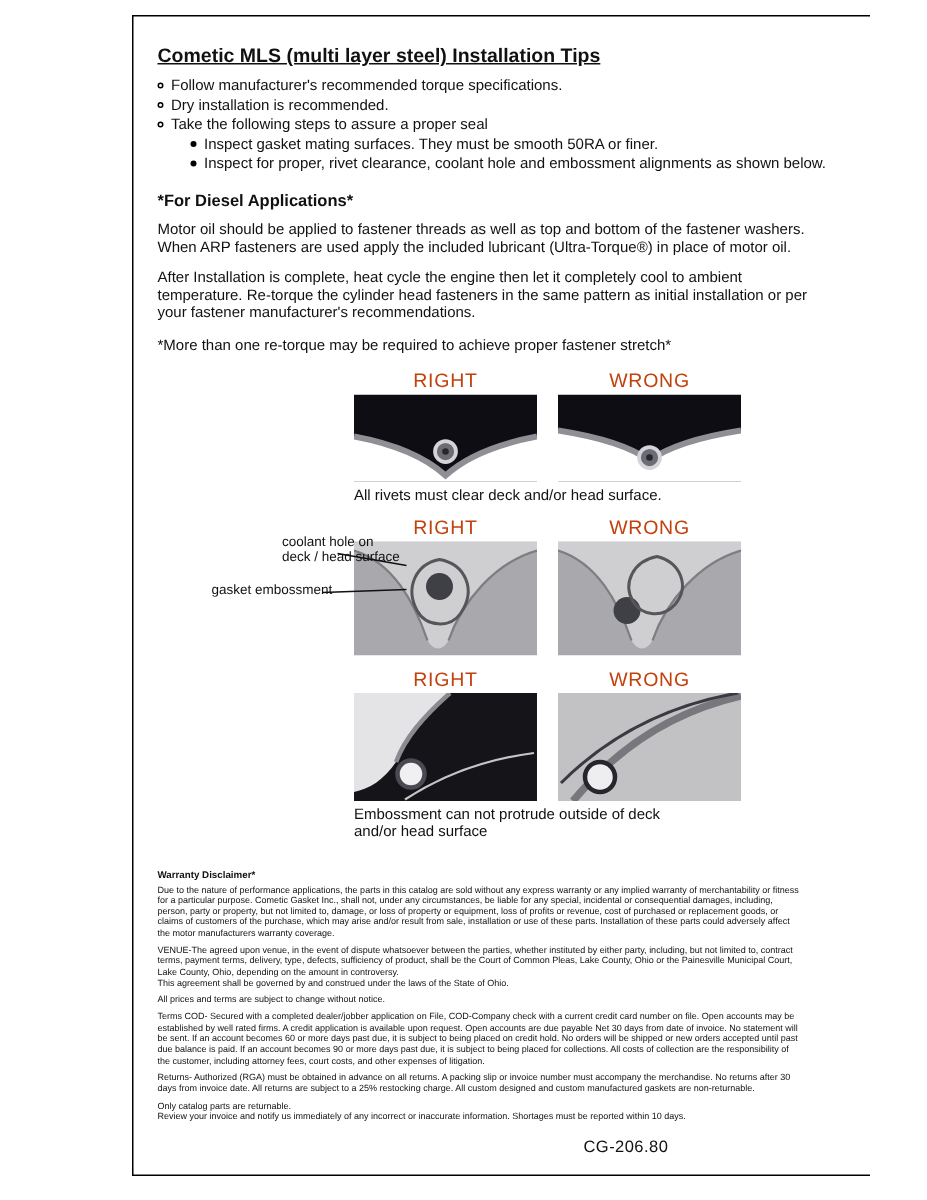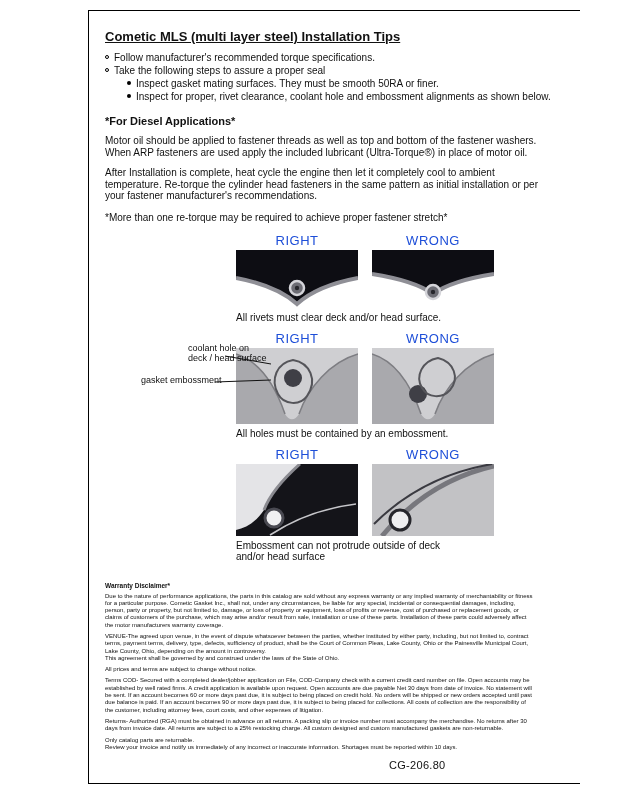--- a/index.html
+++ b/index.html
@@ -13,21 +13,21 @@
   .bullet-dot { width:4px; height:4px; background:#000; border-radius:50%; margin:4px 5px 0 0; flex:none; }
   .sub { margin-left:22px; }
   .diesel-heading { font-size:11px; font-weight:bold; margin:12px 0 8px 0; }
   .para { font-size:10px; line-height:11.5px; width:436px; margin-bottom:9px; }
   .note { font-size:10px; margin:10px 0 10px 0; }
   .diag-row { position:relative; width:100%; }
   .diag-row.r1 { margin-top:8px; }
   .diag-row.r2 { margin-top:8px; }
   .diag-row.r3 { margin-top:8px; }
   .diag-labels { display:flex; gap:14px; margin-left:131px; }
-  .diag-labels span { width:122px; text-align:center; font-size:13px; letter-spacing:0.5px; color:#1d4ed8; }
+  .diag-labels span { width:122px; text-align:center; font-size:13px; letter-spacing:0.5px; color:#c2410c; }
   .diag-images { display:flex; gap:14px; margin-left:131px; margin-top:2px; }
   .diag-images svg { display:block; }
   .diag-caption { font-size:10px; margin:4px 0 0 131px; white-space:pre-line; }
   .callout { position:absolute; font-size:9px; line-height:10px; white-space:pre-line; color:#111; }
   .callout.c1 { left:36px; top:12px;margin-left:47px; }
   .callout.c2 { left:36px; top:44px;text-align:right; }
   .callout-lines { position:absolute; left:0; top:0; pointer-events:none; }
   .warranty { margin-top:20px; width:428px; }
   .warranty-heading { font-size:6.5px; font-weight:bold; margin-bottom:4px; }
   .warranty p { font-size:6px; line-height:7.3px; margin-bottom:4px; white-space:pre-line; }
@@ -37,20 +37,24 @@
 <body>
 
 <div class="page">
   <div class="frame">
 
     <h1 class="title">Cometic MLS (multi layer steel) Installation Tips</h1>
 
     <div class="bullet-line">
       <span class="bullet-circle"></span>
       <span>Follow manufacturer's recommended torque specifications.</span>
+    </div>
+    <div class="bullet-line">
+      <span class="bullet-circle"></span>
+      <span>Dry installation is recommended.</span>
     </div>
     <div class="bullet-line">
       <span class="bullet-circle"></span>
       <span>Take the following steps to assure a proper seal</span>
     </div>
     <div class="bullet-line sub">
       <span class="bullet-dot"></span>
       <span>Inspect gasket mating surfaces.  They must be smooth 50RA or finer.</span>
     </div>
     <div class="bullet-line sub">
@@ -108,21 +112,20 @@
           <path d="M66,10 C82,14 88,30 78,42 C70,51 56,50 50,40 C43,28 50,13 66,10 Z" fill="none" stroke="#55555a" stroke-width="2"></path>
         </svg>
       </div>
       <div class="callout c1">coolant hole on
 deck / head surface</div>
       <div class="callout c2">gasket embossment</div>
       <svg class="callout-lines" width="260" height="100" viewBox="0 0 260 100">
         <line x1="120" y1="25" x2="166" y2="33" stroke="#111" stroke-width="1"></line>
         <line x1="110" y1="51" x2="166" y2="49" stroke="#111" stroke-width="1"></line>
       </svg>
-      <div class="diag-caption">All holes must be contained by an embossment.</div>
     </div>
 
     <div class="diag-row r3">
       <div class="diag-labels">
         <span>RIGHT</span>
         <span>WRONG</span>
       </div>
       <div class="diag-images">
         <svg width="122" height="72" viewBox="0 0 122 72">
           <rect width="122" height="72" fill="#141419"></rect>

